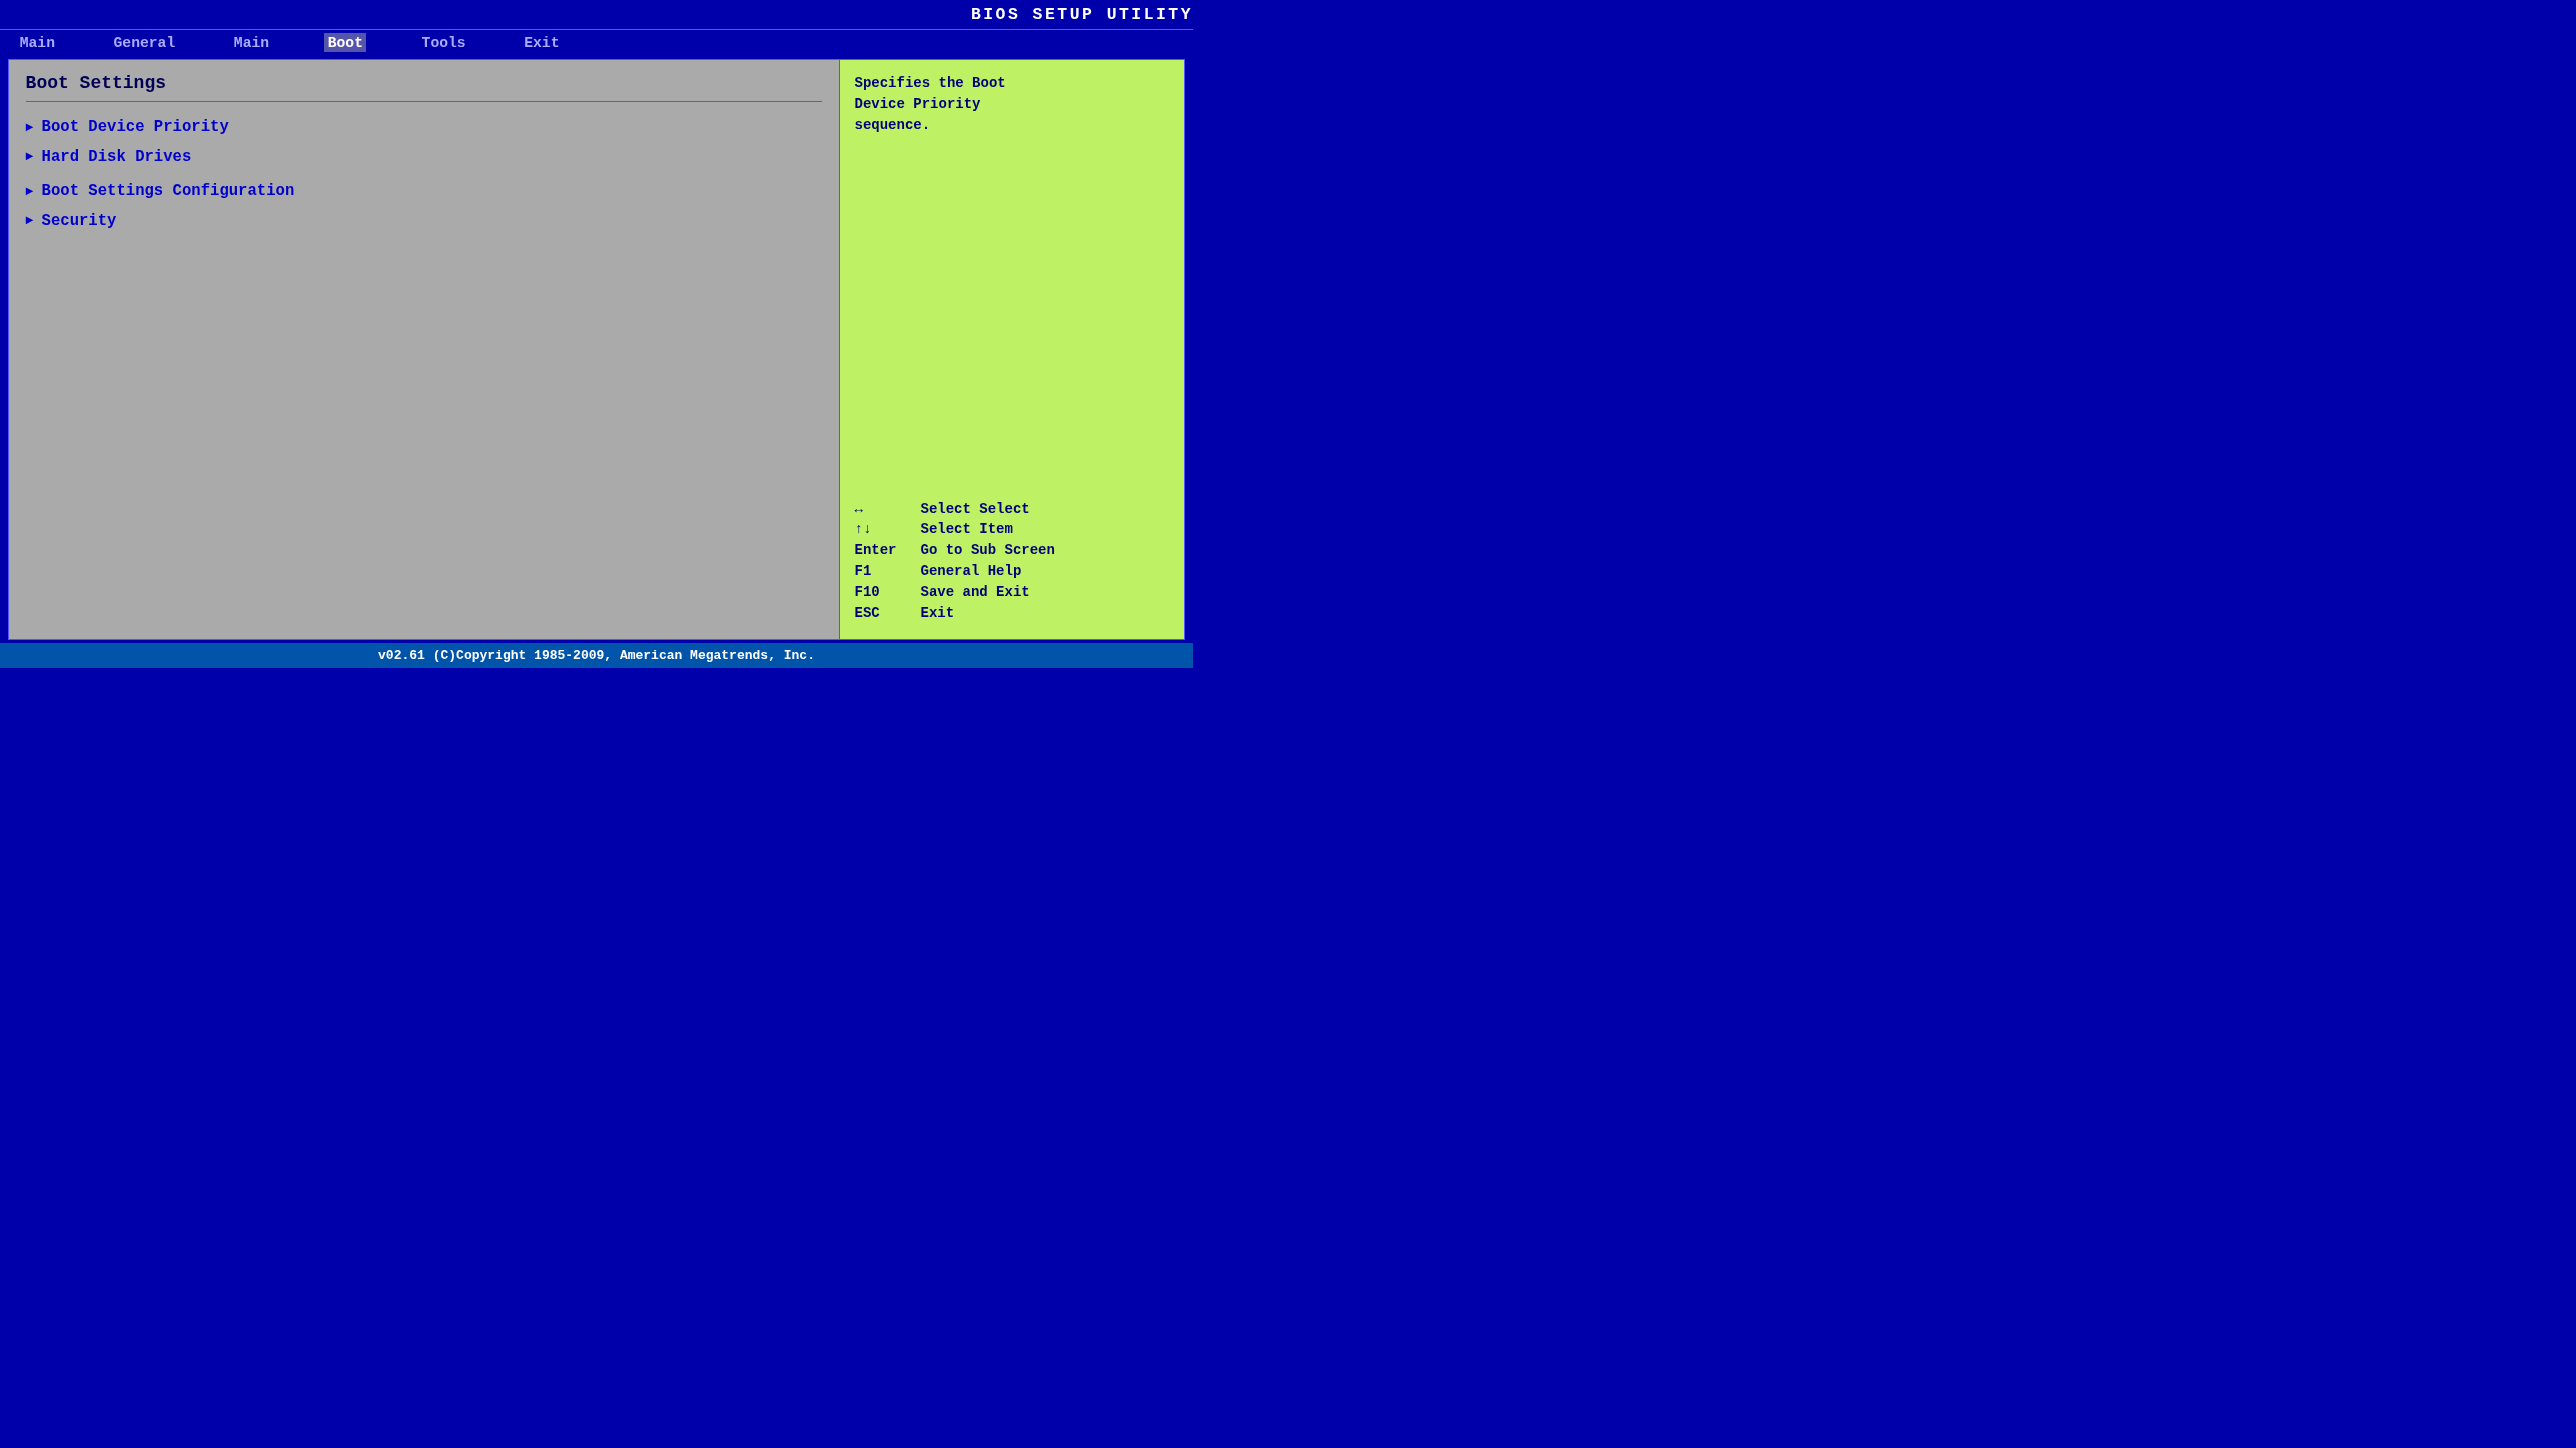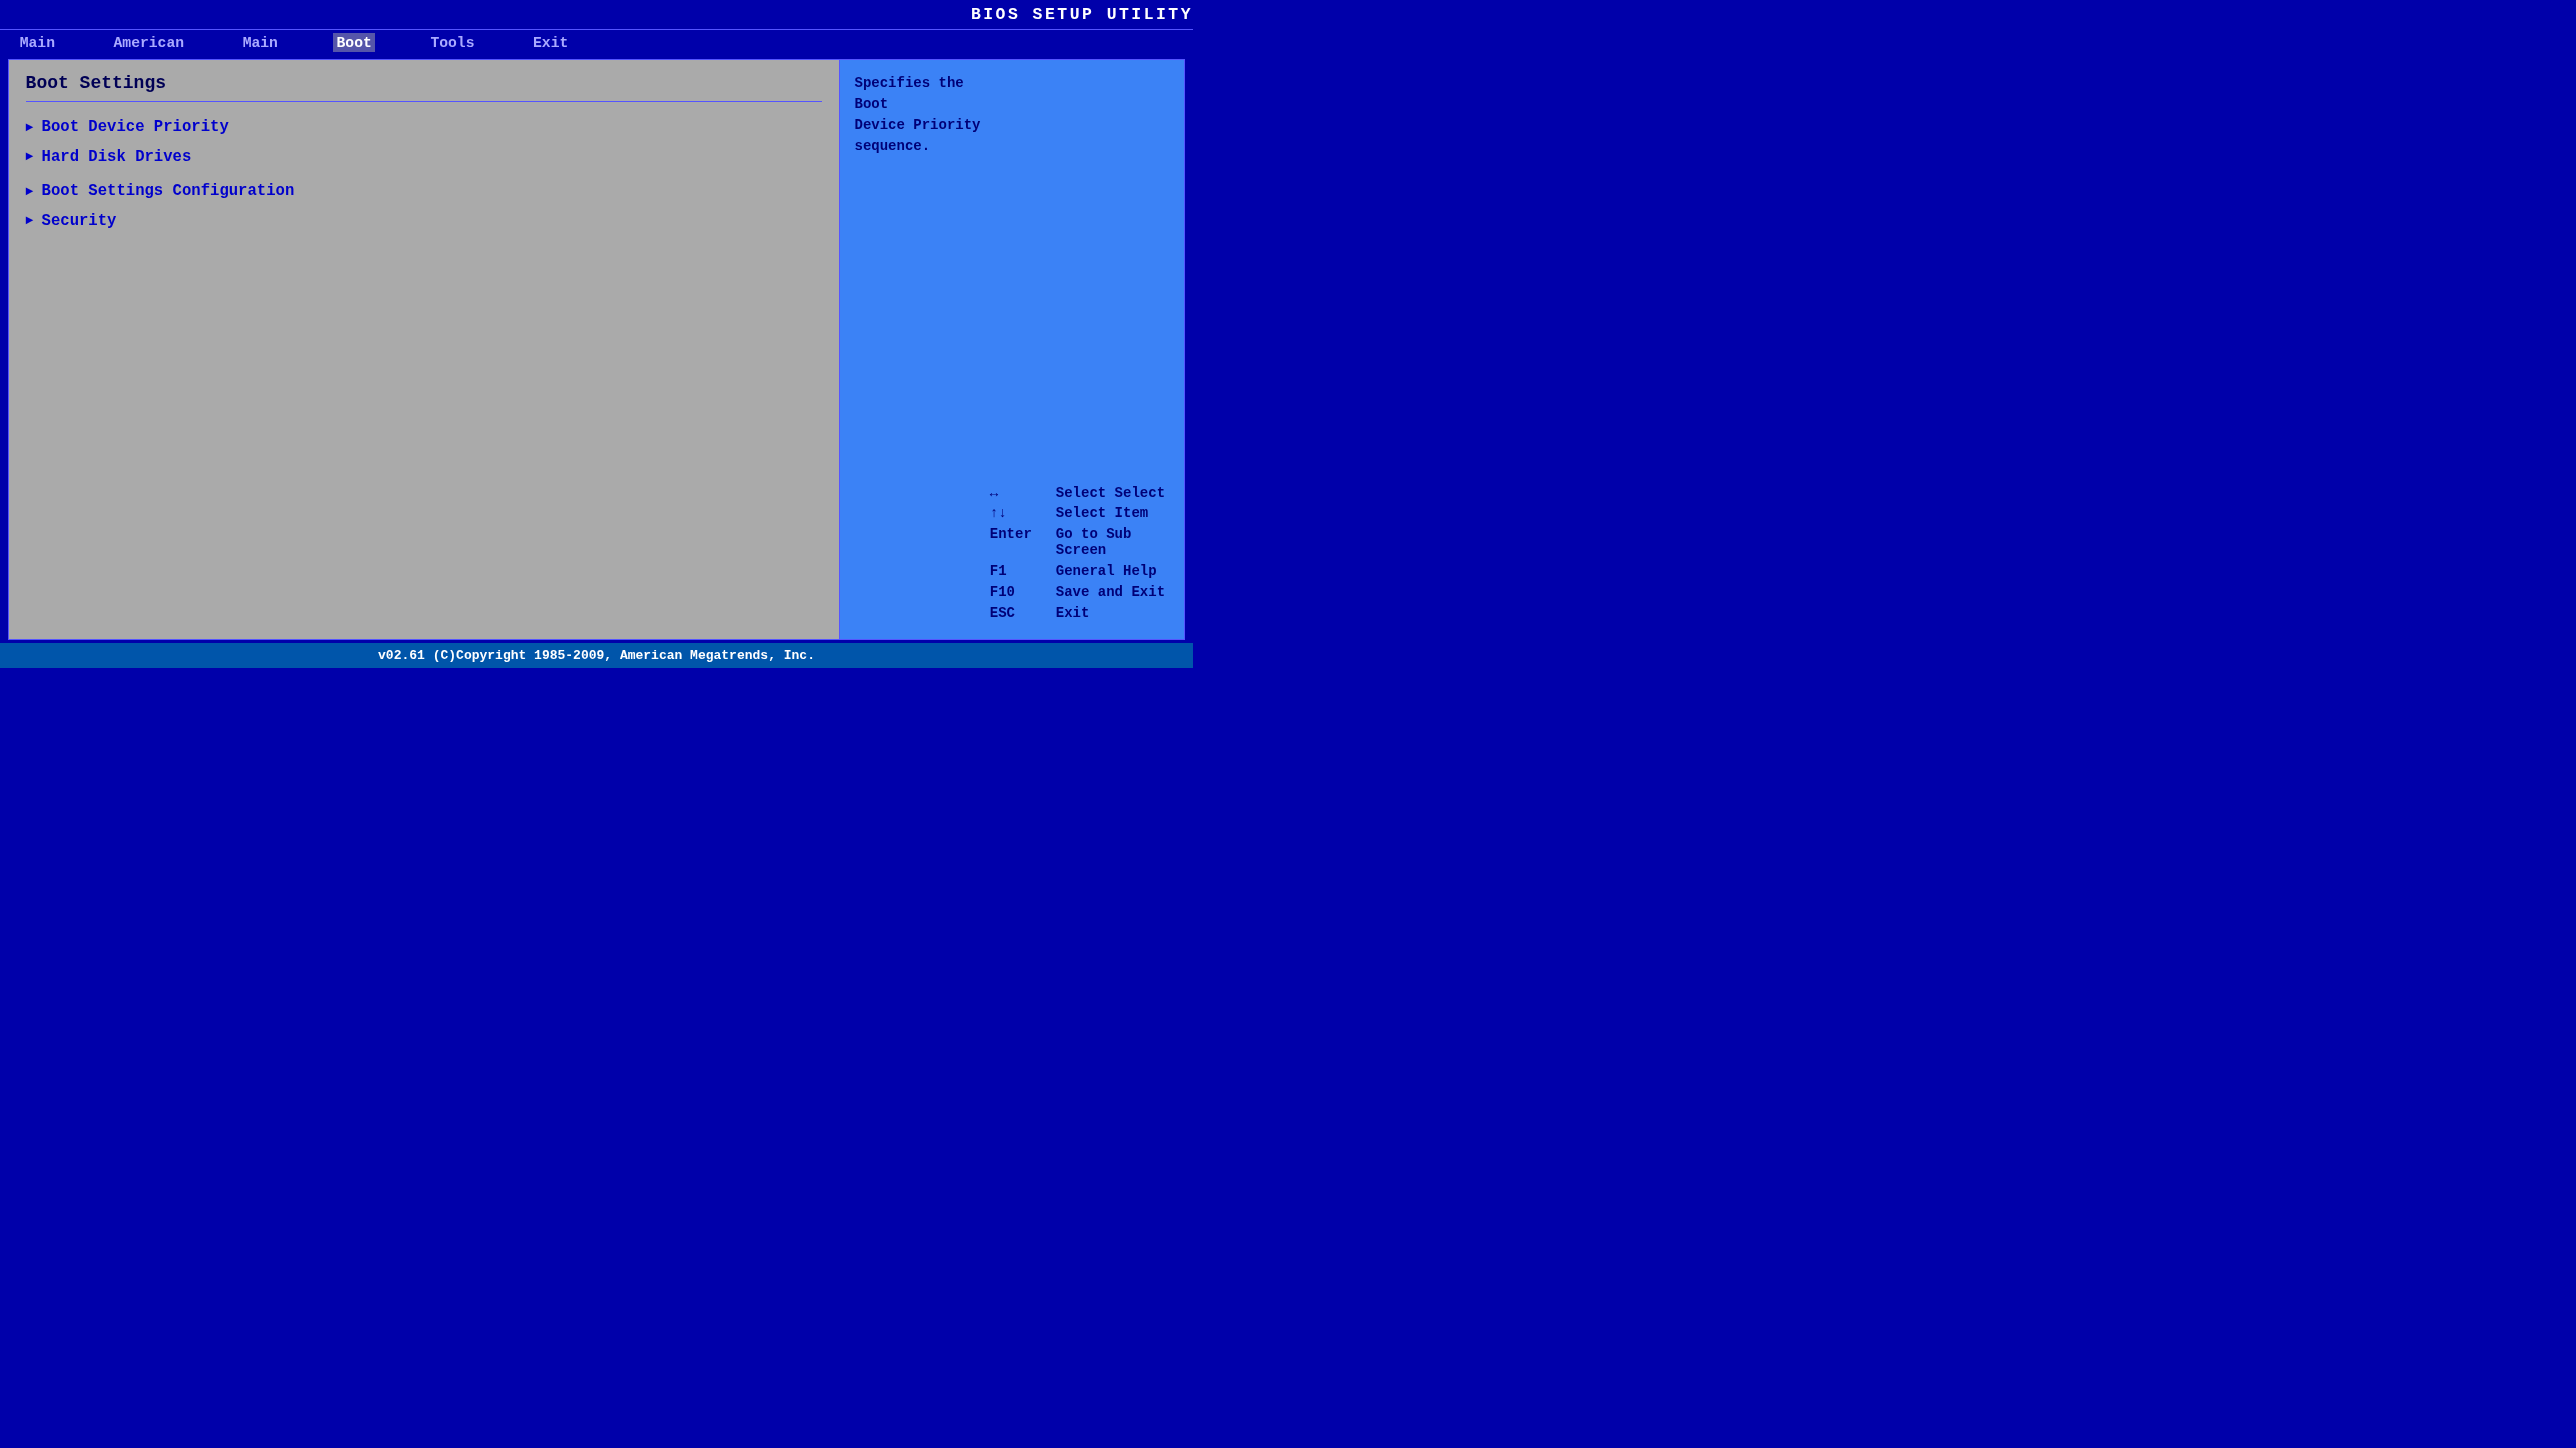--- a/index.html
+++ b/index.html
@@ -106,24 +106,24 @@
       font-size: 13px;
     }
 
     .menu-group {
       margin-bottom: 16.4px;
     }
 
     
     .right-panel {
       width: 344px;
-      background-color: #3b82f6;
+      background-color: #bef264;
       padding: 13px 14.7px;
       display: flex;
-      flex-direction: row;
+      flex-direction: column;
       justify-content: space-between;
     }
 
     .help-text {
       color: #000077;
       font-size: 14px;
       font-weight: bold;
       line-height: 1.5;
       margin-bottom: 16.4px;
     }
@@ -168,21 +168,21 @@
 <body>
 
 <div class="screen">
 
   <div class="title-bar">
     <span>BIOS SETUP UTILITY</span>
   </div>
 
   <div class="nav-bar">
     <span class="nav-item">Main</span>
-    <span class="nav-item">American</span>
+    <span class="nav-item">General</span>
     <span class="nav-item">Main</span>
     <span class="nav-item active">Boot</span>
     <span class="nav-item">Tools</span>
     <span class="nav-item">Exit</span>
   </div>
 
   <div class="main-content">
 
     <div class="left-panel">
       <div class="panel-title">Boot Settings</div>

